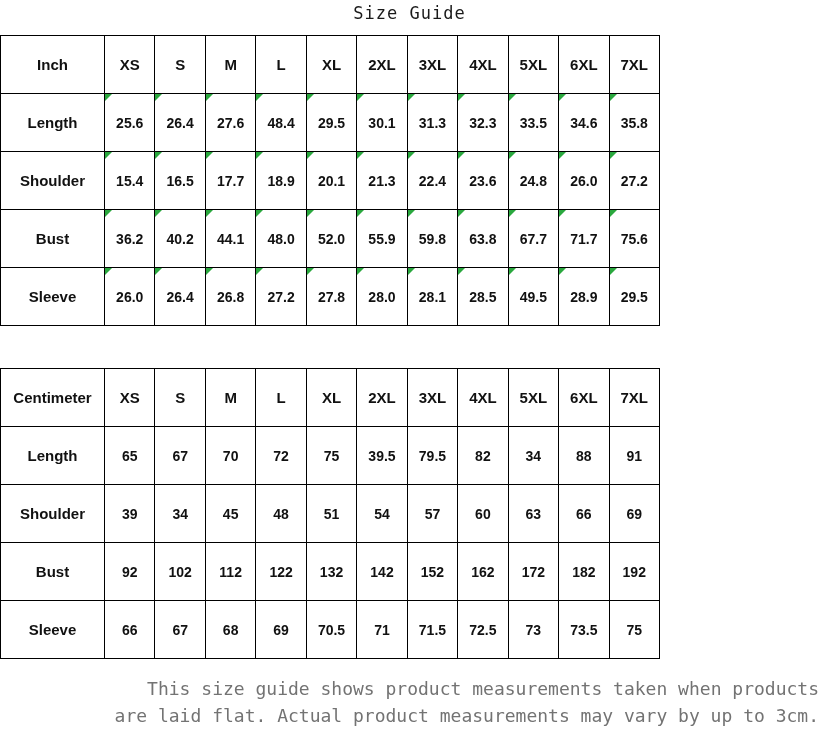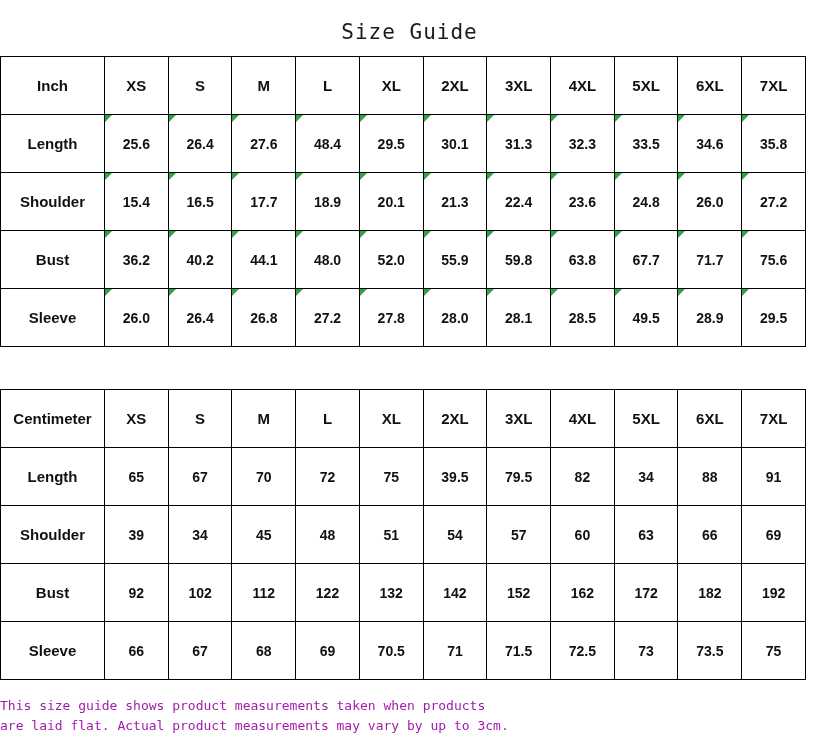--- a/index.html
+++ b/index.html
@@ -16,28 +16,28 @@
   }
   .page {
     position: relative;
     width: 819px;
     height: 743px;
     box-sizing: border-box;
   }
   .title {
     text-align: center;
     font-family: "DejaVu Sans Mono", monospace;
-    font-size: 21px;
+    font-size: 17px;
     letter-spacing: 1px;
     color: #1a1a1a;
-    padding-top: 20px;
+    padding-top: 3px;
     padding-bottom: 12px;
   }
   table.size-table {
-    width: 806px;
+    width: 660px;
     border-collapse: collapse;
     table-layout: fixed;
   }
   table.size-table td,
   table.size-table th {
     border: 1px solid #000000;
     text-align: center;
     vertical-align: middle;
     font-size: 14px;
     font-weight: bold;
@@ -70,25 +70,25 @@
     width: 0;
     height: 0;
     border-top: 7px solid #2aa83e;
     border-right: 7px solid transparent;
   }
   .gap {
     height: 42px;
     background: #ffffff;
   }
   .footer {
-    text-align: left;
+    text-align: right;
     font-family: "DejaVu Sans Mono", monospace;
-    font-size: 13px;
+    font-size: 18px;
     line-height: 1.5;
-    color: #a21caf;
+    color: #737373;
     padding-top: 16px;
   }
   .footer div { white-space: nowrap; }
 </style>
 </head>
 <body>
 
 <div class="page">
 
   <div class="title">Size Guide</div>

